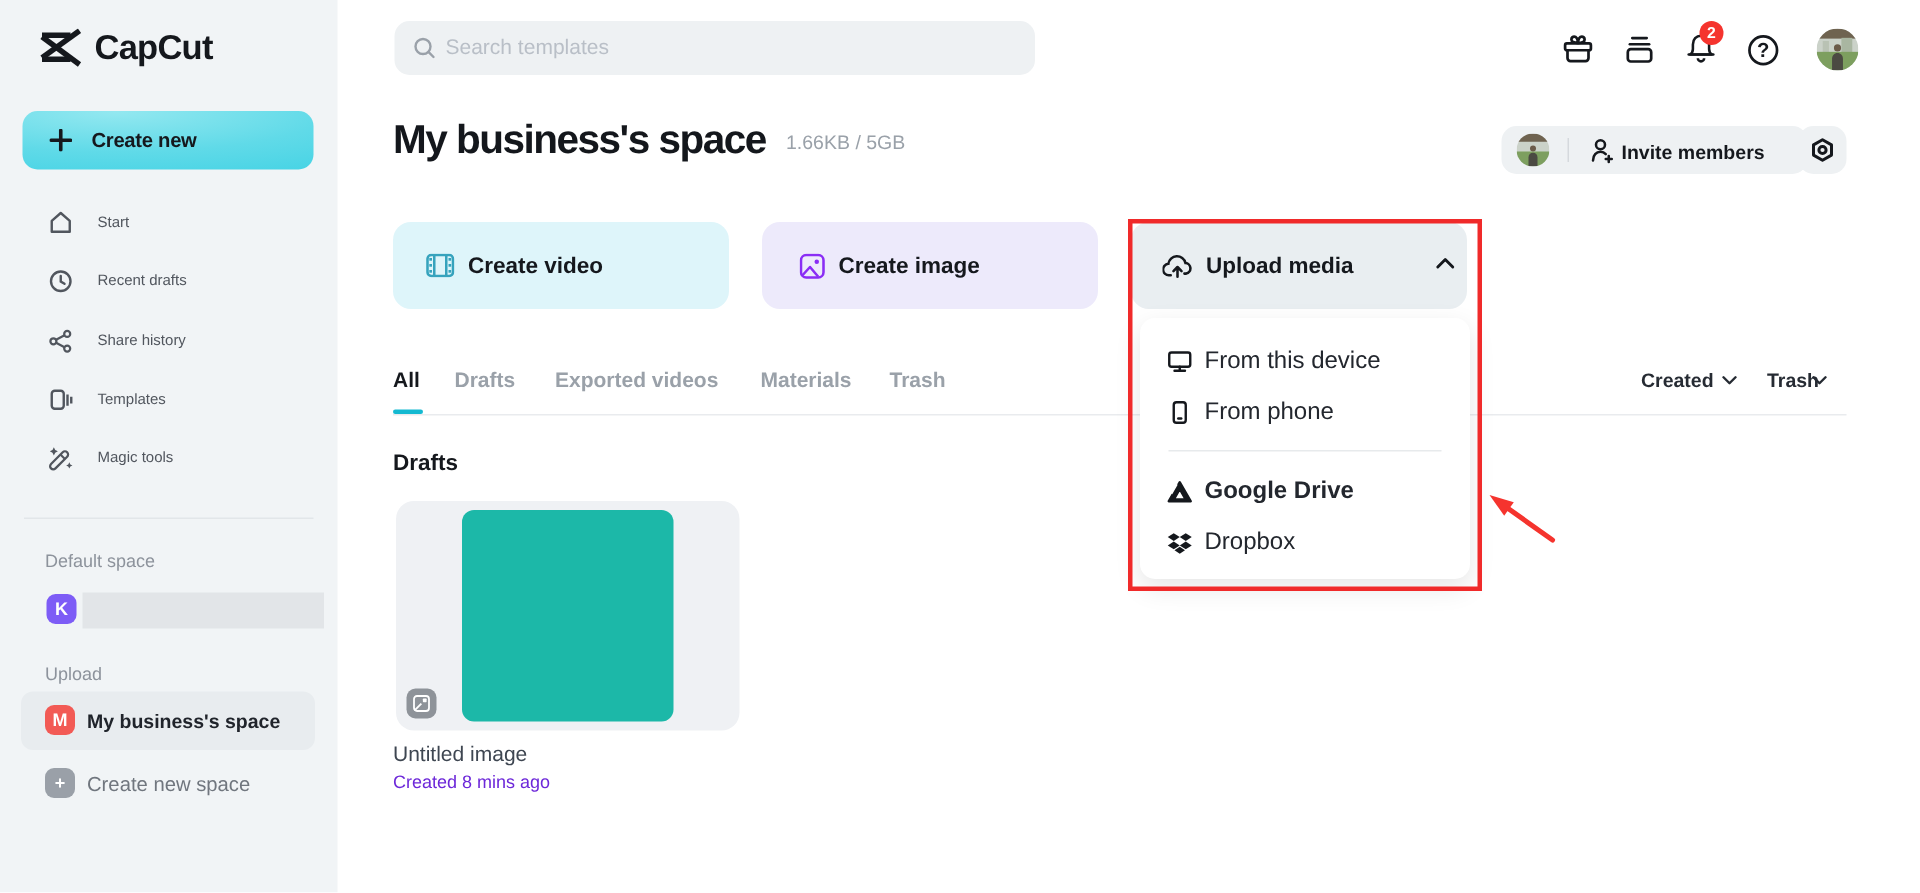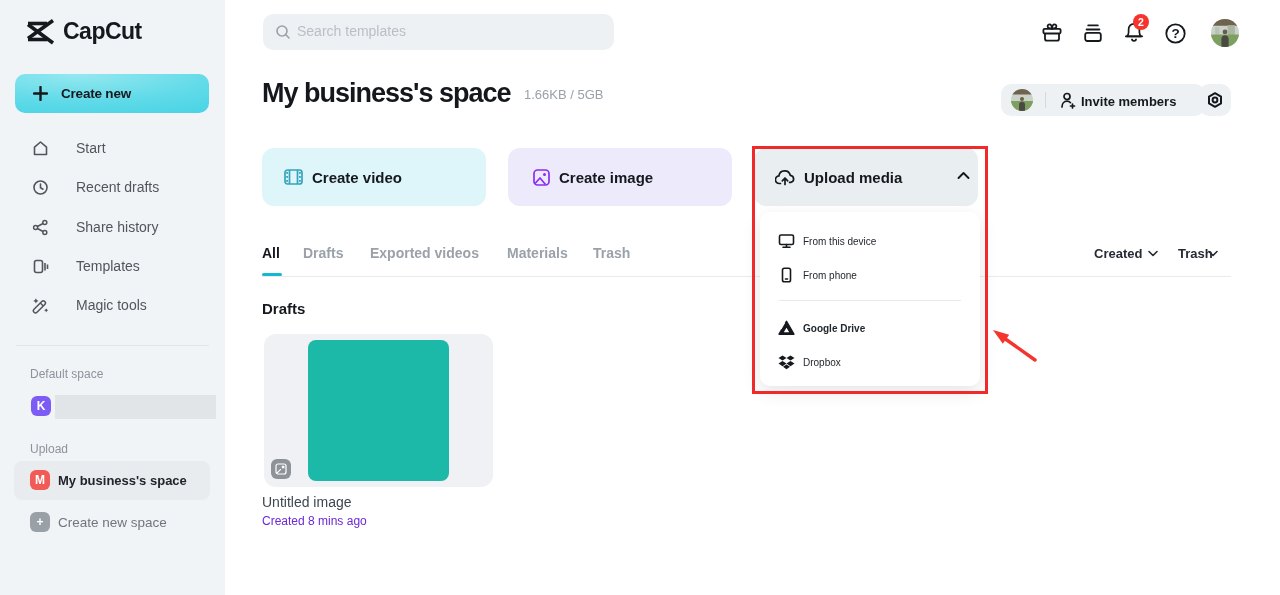--- a/index.html
+++ b/index.html
@@ -10,32 +10,32 @@
   
   #sidebar { position:absolute; left:0; top:0; width:225px; height:595px; background:#f1f4f6; }
   .logo { position:absolute; left:26px; top:19px; }
   .logo-text { position:absolute; left:63px; top:18px; font-size:23px; font-weight:800; color:#15181d; letter-spacing:-0.5px; }
   .create-new { position:absolute; left:15px; top:74px; width:194px; height:39px; border-radius:10px;
     background:radial-gradient(140% 130% at 32% 2%, #93e8f0 0%, #60dae8 52%, #41d2e4 100%);
     display:flex; align-items:center; }
   .create-new .txt { margin-left:13px; font-size:13.5px; font-weight:700; color:#15181d; letter-spacing:-0.2px; }
   .menu-item { position:absolute; left:0; width:225px; height:40px; display:flex; align-items:center; }
   .menu-item svg { margin-left:32px; }
-  .menu-item .lbl { margin-left:27px; font-size:14px; color:#51565e; }
+  .menu-item .lbl { margin-left:16px; font-size:10px; color:#51565e; }
   .side-label { position:absolute; left:30px; font-size:12px; color:#8d939c; }
   .avatar-sq { position:absolute; width:20px; height:20px; border-radius:6px; color:#fff; font-size:12px; font-weight:700; display:flex; align-items:center; justify-content:center; }
   .redact-bar { position:absolute; left:55px; top:395px; width:161px; height:24px; background:#e2e5e8; }
   .space-row { position:absolute; left:14px; top:461px; width:196px; height:39px; background:#e8ecef; border-radius:8px; }
   .space-row .lbl { position:absolute; left:44px; top:12px; font-size:13px; font-weight:700; color:#20242b; }
   .newspace-lbl { position:absolute; left:58px; top:515px; font-size:13.5px; color:#70767e; }
   .whats-new { position:absolute; left:17px; top:531px; width:192px; height:43px; background:#ffffff; border-radius:10px; box-shadow:0 1px 4px rgba(40,50,60,0.06); }
   .whats-new .lbl { position:absolute; left:41px; top:14px; font-size:13.5px; font-weight:700; color:#15181d; }
 
   
-  .search { position:absolute; left:263px; top:14px; width:351px; height:36px; background:#eef1f3; border-radius:10px; }
+  .search { position:absolute; left:263px; top:14px; width:427px; height:36px; background:#eef1f3; border-radius:10px; }
   .search .ph { position:absolute; left:34px; top:9px; font-size:14px; color:#b9bfc7; }
   .top-ico { position:absolute; top:21px; }
   .avatar-top { position:absolute; left:1211px; top:19px; width:28px; height:28px; border-radius:50%; overflow:hidden; }
 
   
   .h1 { position:absolute; left:262px; top:78px; font-size:27px; font-weight:800; color:#14171c; letter-spacing:-1px; }
   .h1-sub { position:absolute; left:524px; top:87px; font-size:13px; color:#9aa1a9; }
   .invite-pill { position:absolute; left:1001px; top:84px; width:204px; height:32px; background:#eef1f3; border-radius:10px; }
   .invite-pill .av { position:absolute; left:10px; top:5px; width:22px; height:22px; border-radius:50%; overflow:hidden; }
   .invite-pill .div { position:absolute; left:44px; top:8px; width:1px; height:16px; background:#d5d9dd; }
@@ -52,21 +52,21 @@
   
   .tab { position:absolute; top:245px; font-size:14px; font-weight:700; color:#9aa1a9; }
   .tab.active { color:#15181d; }
   .tab-underline { position:absolute; left:262px; top:273px; width:20px; height:3px; background:#14b9d1; border-radius:2px; }
   .sort { position:absolute; top:246px; font-size:13px; font-weight:700; color:#262b33; }
 
   
   .dropdown { position:absolute; left:760px; top:212px; width:220px; height:174px; background:#fff; border-radius:10px; box-shadow:0 6px 18px rgba(0,0,0,0.10); }
   .dd-item { position:absolute; left:0; width:220px; height:34px; display:flex; align-items:center; }
   .dd-item svg { margin-left:18px; }
-  .dd-item .lbl { margin-left:8px; font-size:10px; color:#23272e; }
+  .dd-item .lbl { margin-left:8px; font-size:16px; color:#23272e; }
   .dd-div { position:absolute; left:19px; top:88px; width:182px; height:1px; background:#e7eaec; }
   .red-rect { position:absolute; left:752px; top:146px; width:236px; height:248px; border:3px solid #f02a2a; }
 
   
   .drafts-h { position:absolute; left:262px; top:300px; font-size:15px; font-weight:700; color:#15181d; }
   .card { position:absolute; left:264px; top:334px; width:229px; height:153px; background:#eff1f4; border-radius:12px; }
   .card .teal { position:absolute; left:44px; top:6px; width:141px; height:141px; background:#1cb8a8; border-radius:8px; }
   .card .badge { position:absolute; left:7px; top:125px; width:20px; height:20px; background:#8e9399; border-radius:6px; }
   .card-title { position:absolute; left:262px; top:494px; font-size:14px; color:#3e4651; }
   .card-sub { position:absolute; left:262px; top:514px; font-size:12px; color:#6d28d9; }

